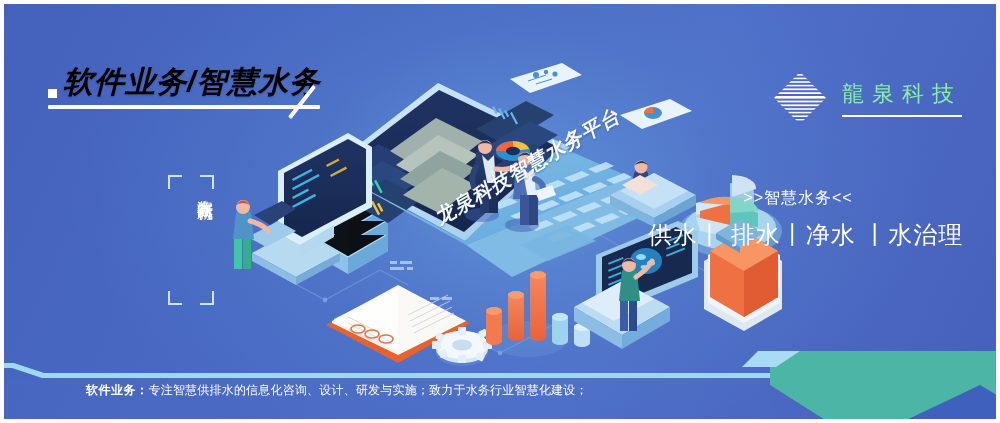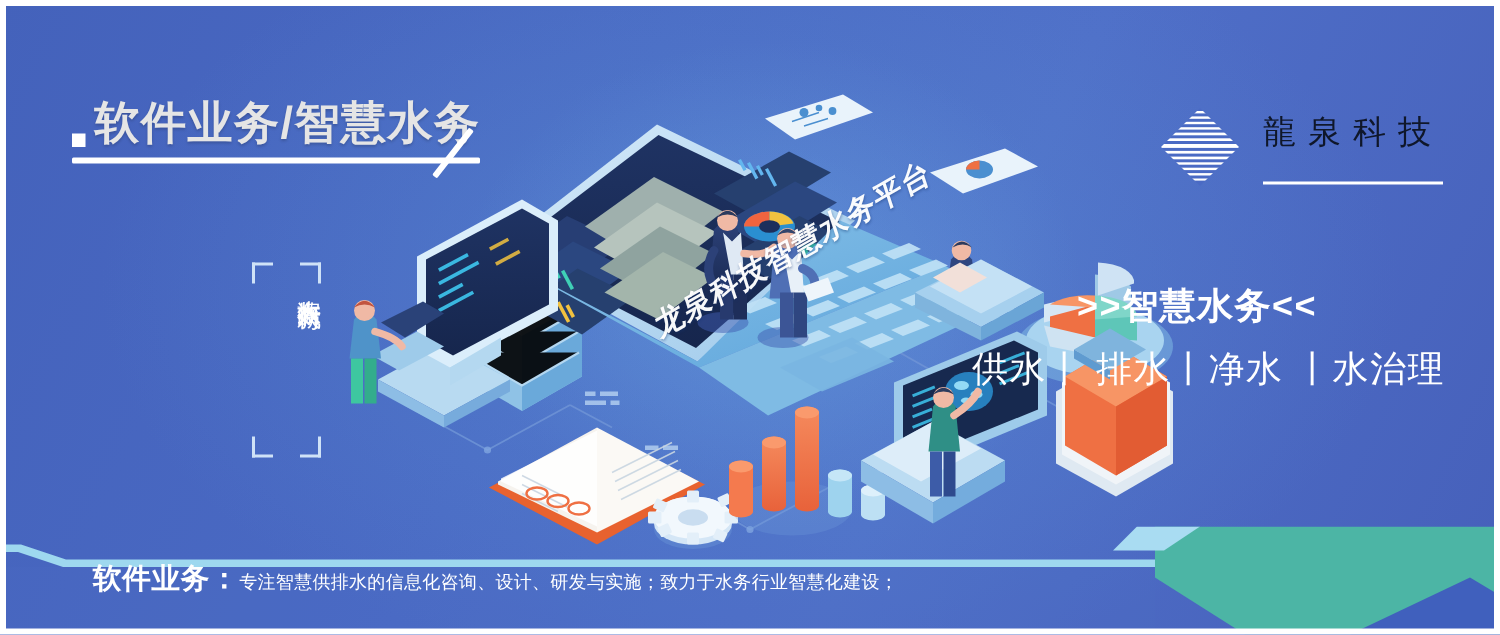--- a/index.html
+++ b/index.html
@@ -33,22 +33,22 @@
   }
   .bg-glow {
     position: absolute;
     left: 300px; top: 20px; width: 430px; height: 340px;
     background: radial-gradient(ellipse at 50% 50%, rgba(120,180,235,0.30) 0%, rgba(120,180,235,0.0) 68%);
   }
 
   
   .headline {
     position: absolute; left: 48px; top: 62px;
-    color: #e5e5e5;
-    font-size: 30px; font-weight: bold; 
+    color: #000000;
+    font-size: 30px; font-weight: bold; font-style: italic;
     letter-spacing: 1px;
     white-space: nowrap;
     text-shadow: 0 1px 2px rgba(0,0,0,0.18);
   }
   .headline .sq {
     display: inline-block;
     width: 9px; height: 9px;
     background: #ffffff;
     margin-right: 6px;
     vertical-align: 3px;
@@ -91,52 +91,52 @@
   }
 
   
   .right-block {
     position: absolute; left: 648px; top: 188px;
     width: 300px;
     text-align: center;
     color: #ffffff;
   }
   .right-block .line1 {
-    font-size: 24px; font-weight: 700; letter-spacing: 1px;
+    font-size: 16px; font-weight: 400; letter-spacing: 1px;
     white-space: nowrap;
   }
   .right-block .line2 {
     margin-top: 10px;
     font-size: 24px; font-weight: 500; letter-spacing: 1px;
     white-space: nowrap;
   }
 
   
   .brand {
     position: absolute; right: 38px; top: 70px;
     display: flex; align-items: center; gap: 14px;
   }
   .brand-mark { width: 56px; height: 56px; flex: 0 0 56px; }
   .brand-name {
-    color: #0f172a;
+    color: #86efac;
     font-size: 22px; letter-spacing: 8px;
-    padding-bottom: 18px;
+    padding-bottom: 6px;
     border-bottom: 2px solid #ffffff;
     white-space: nowrap;
   }
 
   
   .bottom-shape { position: absolute; left: 0; bottom: 0; width: 1000px; height: 72px; }
   .bottom-text {
     position: absolute; left: 62px; bottom: 24px;
     color: #ffffff;
     white-space: nowrap;
     z-index: 20;
   }
-  .bottom-text .lead { font-size: 19px; font-weight: bold; letter-spacing: 0.5px; }
+  .bottom-text .lead { font-size: 12px; font-weight: bold; letter-spacing: 0.5px; margin-left: 24px; }
   .bottom-text .body { font-size: 12px; font-weight: 400; letter-spacing: 0.2px; }
 
   
   .iso { position: absolute; left: 230px; top: 55px; width: 560px; height: 330px; }
 
   
   .iso-wordmark {
     position: absolute; left: 208px; top: 150px;
     color: #ffffff;
     font-size: 20px; font-weight: bold; letter-spacing: 1px;

